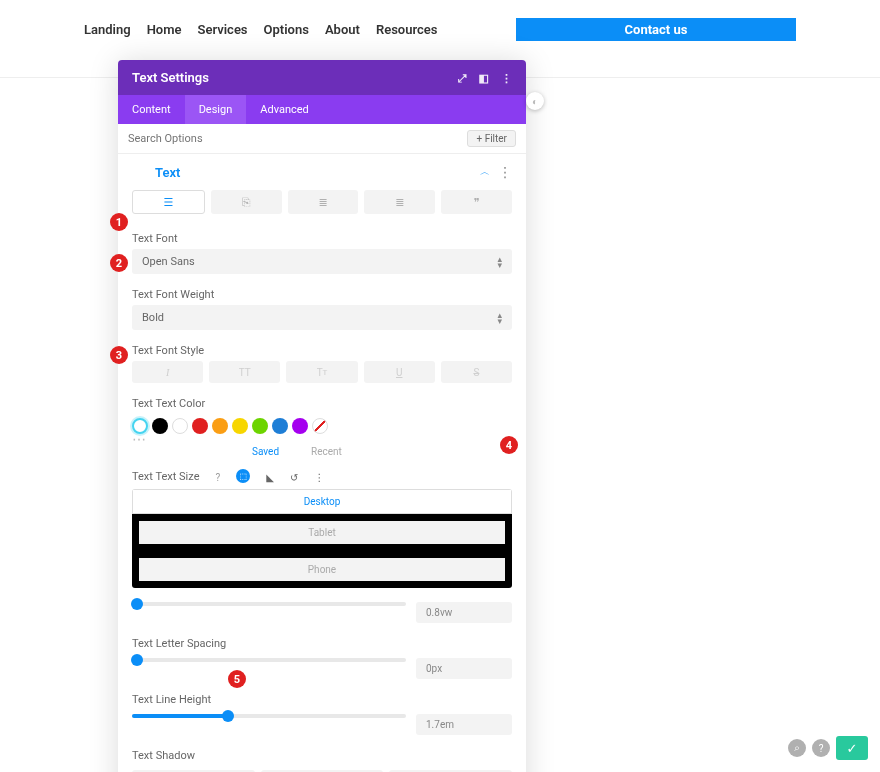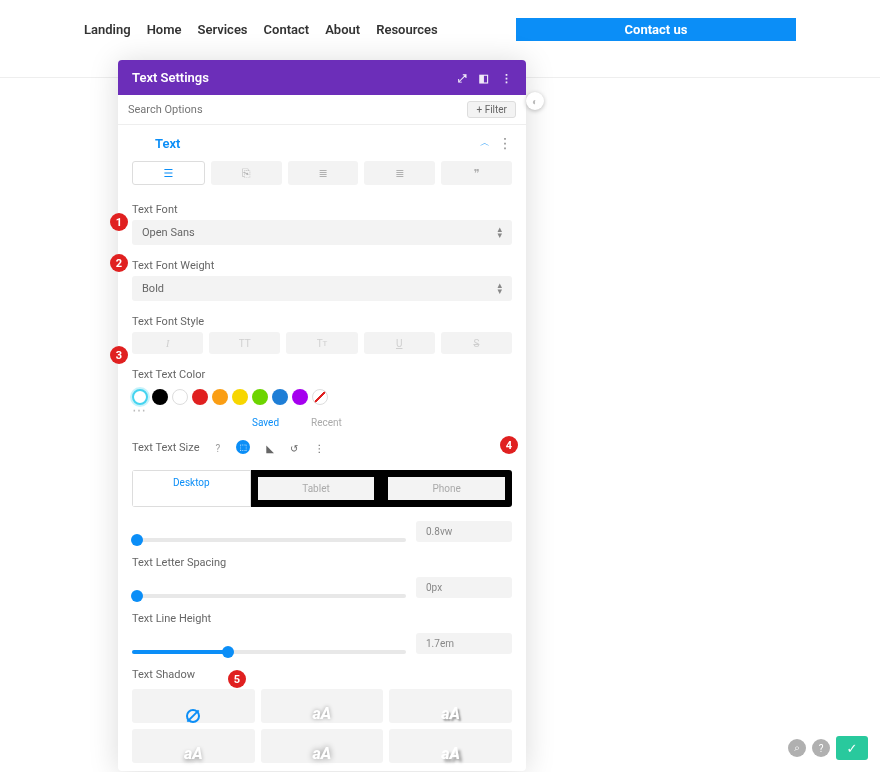--- a/index.html
+++ b/index.html
@@ -20,21 +20,21 @@
   .search-input { border: none; font-size: 11px; color: #999; flex: 1; background: transparent; outline: none; }
   .filter-btn { background: #f3f3f3; border: 1px solid #ddd; border-radius: 3px; font-size: 10px; color: #666; padding: 2px 8px; cursor: pointer; }
   .section-head { display: flex; align-items: center; padding: 10px 14px; margin-left: 23px; }
   .section-head .title { color: #0b8ef7; font-size: 13px; font-weight: 600; }
   .section-head .caret { margin-left: auto; color: #0b8ef7; font-size: 10px; cursor: pointer; }
   .section-head .dots { color: #888; font-size: 14px; margin-left: 8px; cursor: pointer; }
   .text-type-row { display: flex; gap: 6px; padding: 0 14px 12px; }
   .type-btn { flex: 1; height: 24px; background: #f3f3f3; border-radius: 3px; display: flex; align-items: center; justify-content: center; color: #b0b0b0; font-size: 11px; cursor: pointer; }
   .type-btn.active { background: #fff; border: 1px solid #ddd; color: #0b8ef7; }
   .field-lbl { font-size: 11px; color: #666; padding: 6px 14px 4px; }
-  .select-box { margin: 0 14px 8px; background: #f3f3f3; border-radius: 3px; padding: 6px 10px; font-size: 11px; color: #666; display: flex; align-items: flex-start; cursor: pointer; }
+  .select-box { margin: 0 14px 8px; background: #f3f3f3; border-radius: 3px; padding: 6px 10px; font-size: 11px; color: #666; display: flex; align-items: flex-end; cursor: pointer; }
   .select-box .arrow { margin-left: auto; font-size: 9px; line-height: 6px; color: #888; display: flex; flex-direction: column; }
   .style-row { display: flex; gap: 6px; padding: 0 14px 8px; }
   .style-btn { flex: 1; height: 22px; background: #f3f3f3; border-radius: 3px; display: flex; align-items: center; justify-content: center; color: #cfcfcf; font-size: 10px; cursor: pointer; }
   .style-btn .u { text-decoration: underline; }
   .style-btn .s { text-decoration: line-through; }
   .style-btn .it { font-style: italic; font-family: serif; }
   .color-row { display: flex; gap: 4px; padding: 4px 14px 2px; align-items: center; }
   .swatch { width: 16px; height: 16px; border-radius: 50%; cursor: pointer; }
   .swatch.outline { background: #fff; border: 2px solid #45d4f0; box-shadow: 0 0 0 2px rgba(69,212,240,.3); }
   .swatch.black { background: #000; }
@@ -47,25 +47,25 @@
   .swatch.purple { background: #a500ef; }
   .swatch.none { background: linear-gradient(135deg, #fff 45%, #e02020 45%, #e02020 55%, #fff 55%); border: 1px solid #ddd; }
   .dots3 { font-size: 14px; color: #bbb; padding: 0 14px 4px; line-height: 6px; }
   .saved-row { display: flex; gap: 12px; padding: 0 0 8px 14px; font-size: 10px; }
   .saved-row .saved { color: #0b8ef7; margin-left: 120px; cursor: pointer; }
   .saved-row .recent { color: #aaa; cursor: pointer; padding-left: 20px; }
   .size-head { display: flex; align-items: flex-end; gap: 16px; padding: 4px 14px 6px; font-size: 11px; color: #666; }
   .size-head .q { font-size: 10px; color: #999; cursor: pointer; }
   .size-head .devicon { width: 14px; height: 14px; background: #0b8ef7; border-radius: 50%; color:#fff; font-size:8px; display:flex; align-items:center; justify-content:center; cursor:pointer; }
   .size-head .ico { font-size: 10px; color: #666; cursor: pointer; }
-  .dev-tabs { display: flex; margin: 10px 14px 10px; border-radius: 3px; overflow: hidden; }
+  .dev-tabs { display: flex; margin: 0 14px 10px; border-radius: 3px; overflow: hidden; flex-direction: column; }
   .dev-tab { flex: 1; text-align: center; font-size: 10px; padding: 6px 0; cursor: pointer; }
   .dev-tab.active { color: #0b8ef7; border: 1px solid #ddd; background: #fff; }
   .dev-tab.inactive { background: #f3f3f3; color: #aaa; border: 7px solid #000000; }
-  .slider-row { display: flex; align-items: flex-end; gap: 10px; padding: 4px 14px 8px; }
+  .slider-row { display: flex; align-items: flex-start; gap: 10px; padding: 4px 14px 8px; }
   .slider { position: relative; flex: 1; height: 4px; background: #e8e8e8; border-radius: 2px; cursor: pointer; }
   .slider .fill { position: absolute; left: 0; top: 0; bottom: 0; background: #0b8ef7; border-radius: 2px; }
   .slider .thumb { position: absolute; top: 50%; width: 12px; height: 12px; background: #0b8ef7; border-radius: 50%; transform: translate(-50%, -50%); }
   .slider-val { width: 96px; background: #f3f3f3; border-radius: 3px; padding: 5px 10px; font-size: 10px; color: #888; }
   .shadow-grid { display: flex; flex-wrap: wrap; gap: 6px; padding: 4px 14px 8px; }
   .shadow-cell { width: calc(33.33% - 4px); height: 34px; background: #f3f3f3; border-radius: 3px; display: flex; align-items: flex-end; justify-content: center; cursor: pointer; }
   .shadow-cell .none-ic { width: 14px; height: 14px; border: 2px solid #0b8ef7; border-radius: 50%; position: relative; }
   .shadow-cell .none-ic::after { content: ""; position: absolute; left: 50%; top: 50%; width: 16px; height: 2px; background: #0b8ef7; transform: translate(-50%,-50%) rotate(-45deg); }
   .shadow-cell .aa { color: #fff; font-size: 16px; font-weight: 800; font-style: italic; }
   .shadow-cell.s1 .aa { text-shadow: 0 0 4px rgba(0,0,0,.35); }
@@ -80,36 +80,41 @@
   .side-bubble { position: absolute; left: 526px; top: 92px; width: 18px; height: 18px; border-radius: 50%; background: #fff; box-shadow: 0 1px 4px rgba(0,0,0,.25); color: #bbb; font-size: 10px; display: flex; align-items: center; justify-content: center; cursor: pointer; }
 </style>
 </head>
 <body>
 
 <div class="top-nav">
   <div class="nav-items">
     <span class="nav-item">Landing</span>
     <span class="nav-item">Home</span>
     <span class="nav-item">Services</span>
-    <span class="nav-item">Contact</span>
+    <span class="nav-item">Options</span>
     <span class="nav-item">About</span>
     <span class="nav-item">Resources</span>
   </div>
   <div class="contact-btn">Contact us</div>
 </div>
 <div class="divider-line"></div>
 
 <div class="modal">
   <div class="modal-header">
     <span>Text Settings</span>
     <div class="icons">
       <span>⤢</span>
       <span>◧</span>
       <span>⋮</span>
     </div>
+  </div>
+  <div class="tabs">
+    <div class="tab">Content</div>
+    <div class="tab active">Design</div>
+    <div class="tab">Advanced</div>
   </div>
   <div class="search-row">
     <input class="search-input" placeholder="Search Options" style="">
     <div class="filter-btn">+ <span>Filter</span></div>
   </div>
   <div class="section-head">
     <span class="title">Text</span>
     <span class="caret">︿</span>
     <span class="dots">⋮</span>
   </div>

